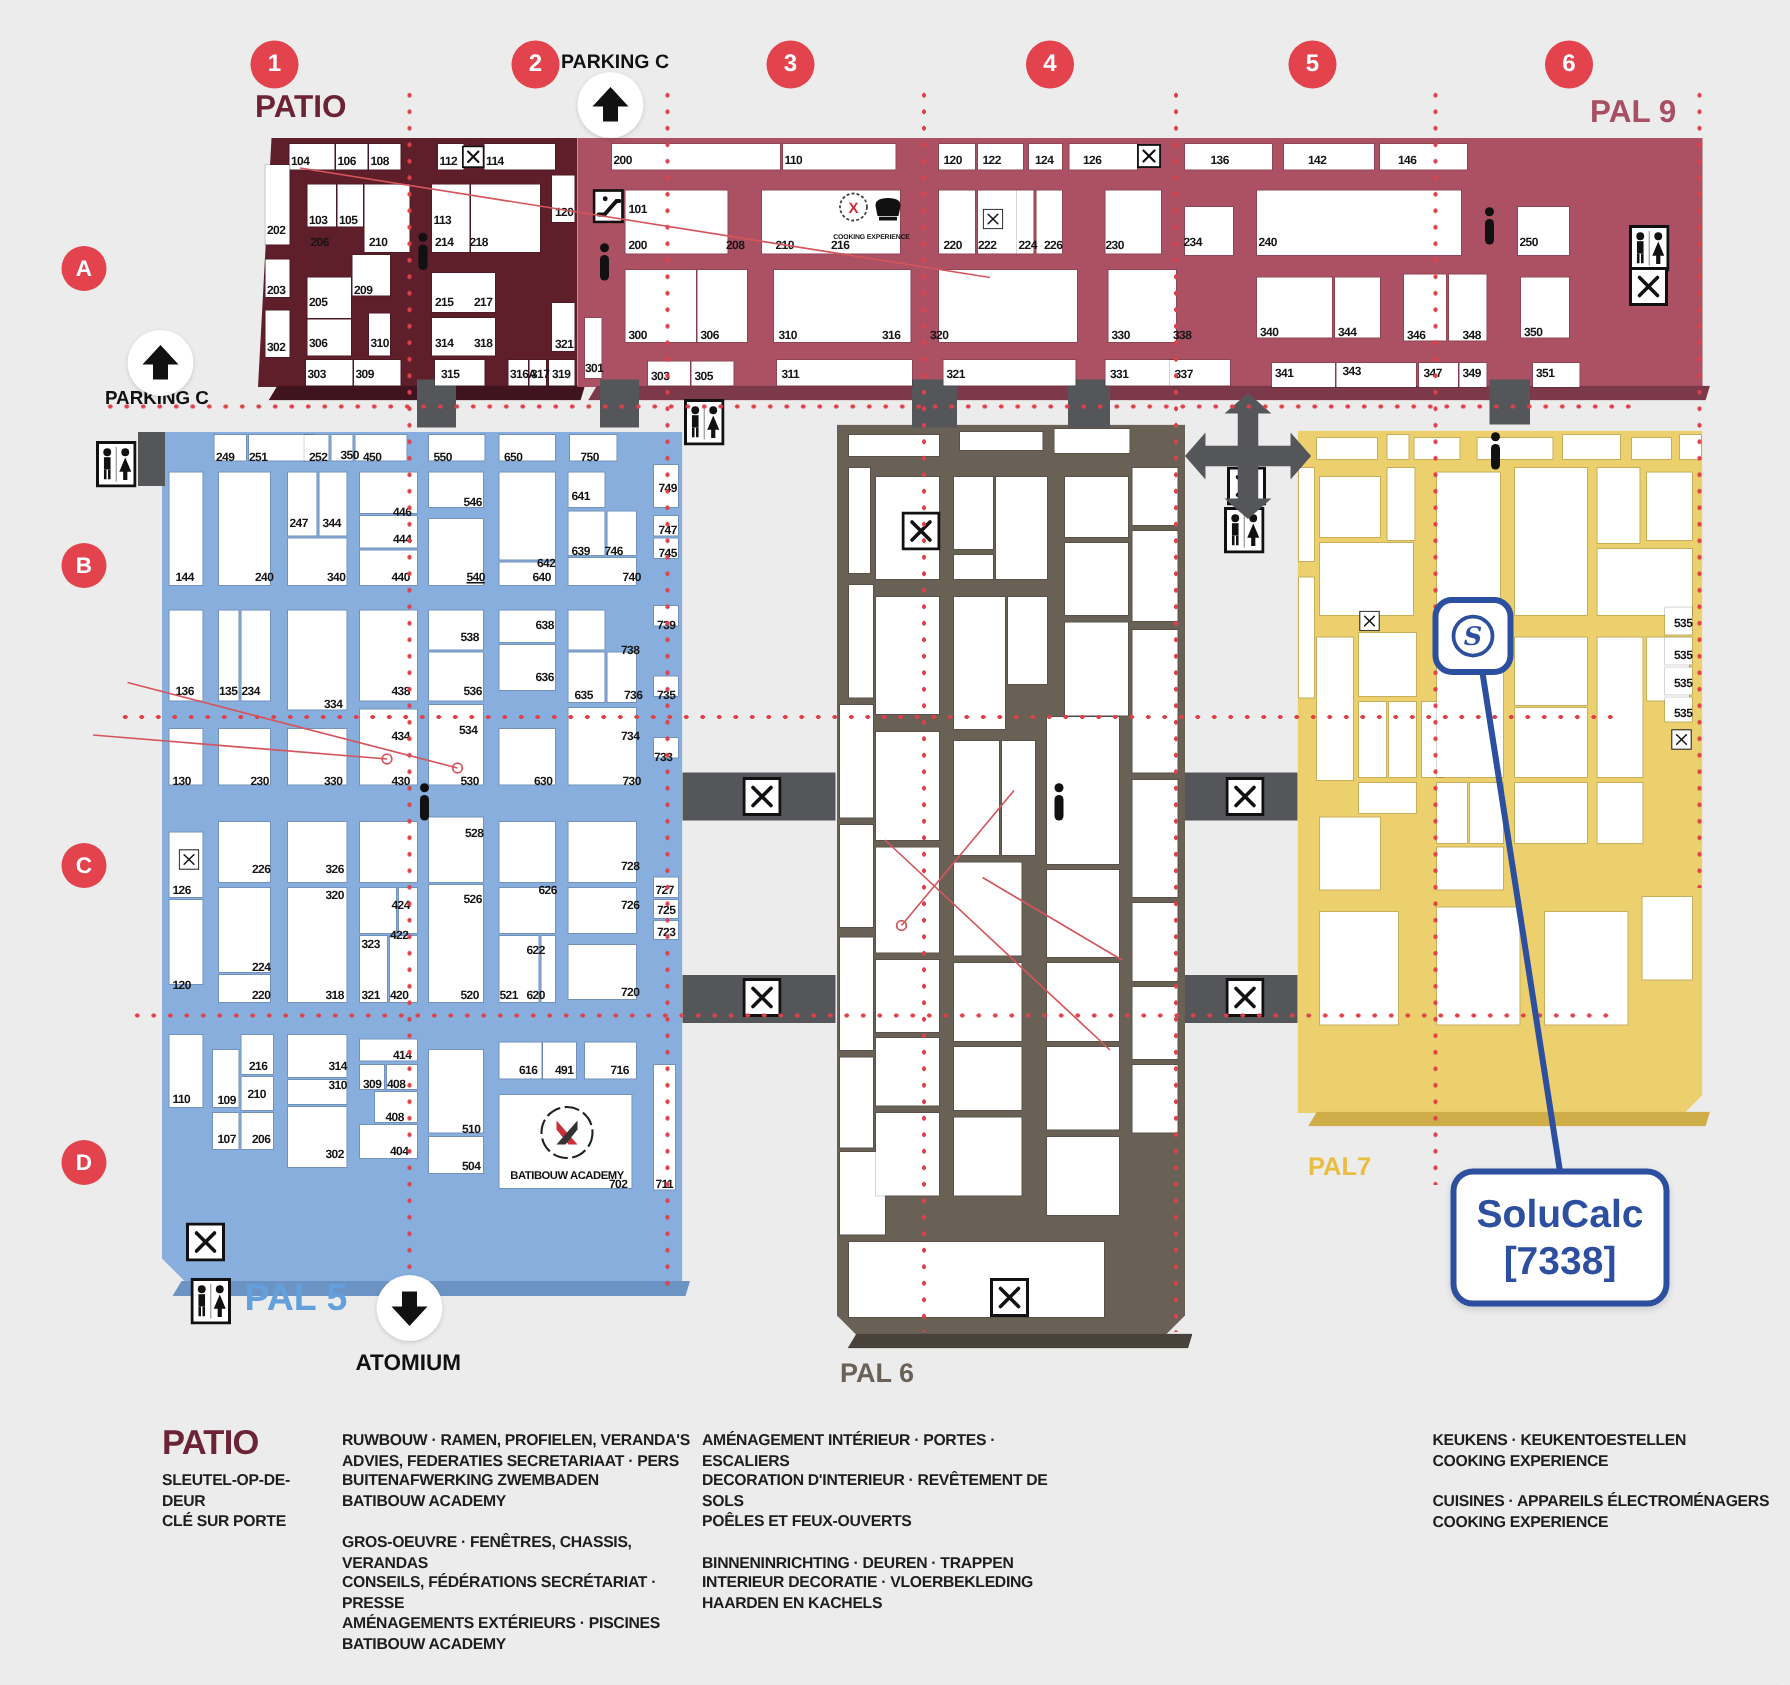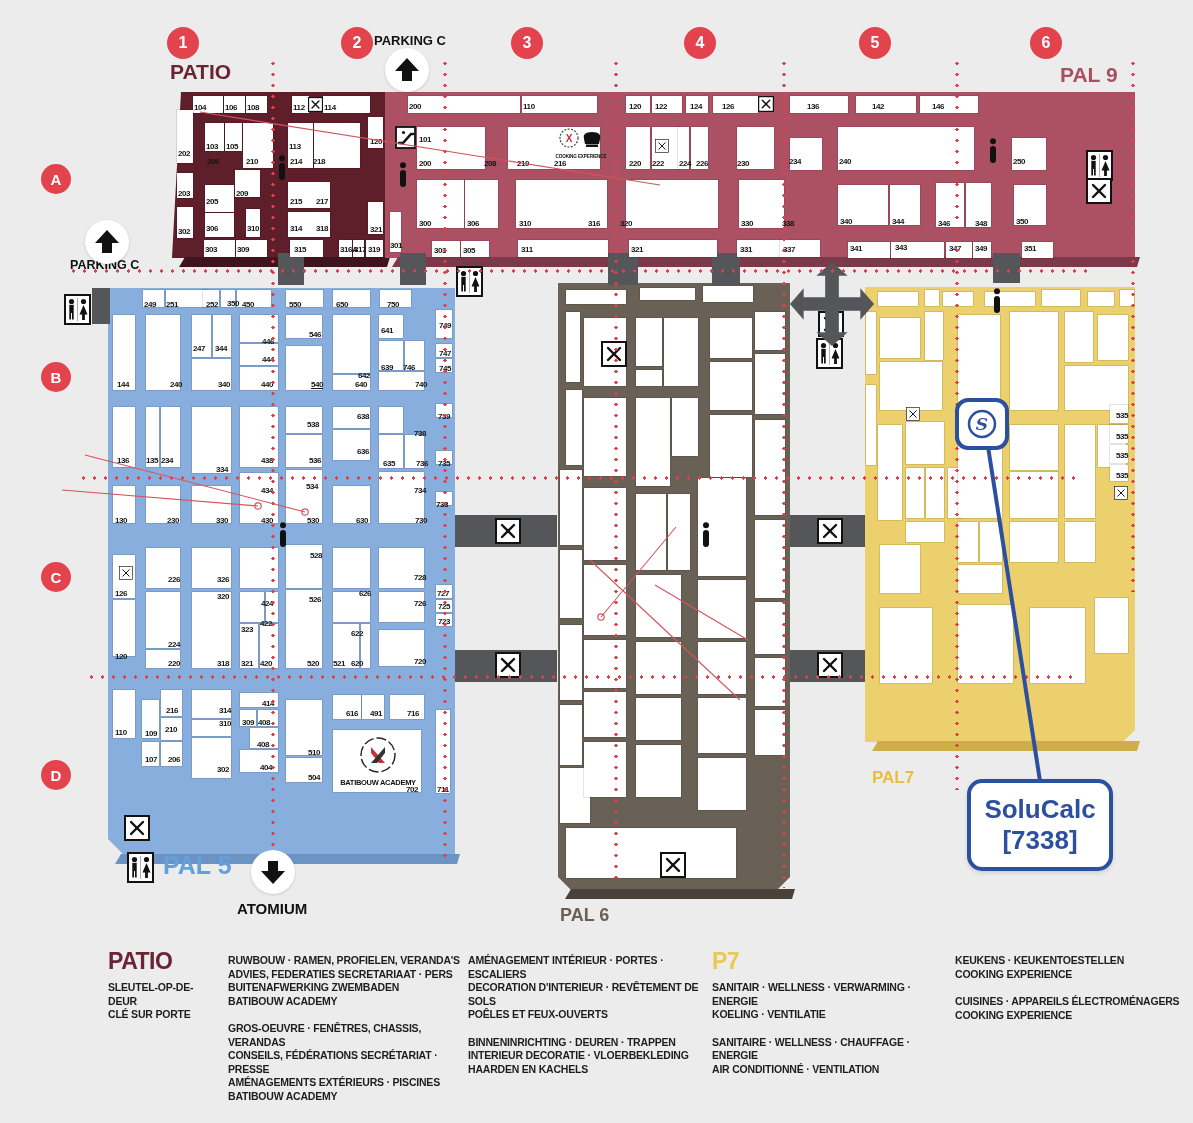--- a/index.html
+++ b/index.html
@@ -751,26 +751,19 @@
 BATIBOUW ACADEMY</div>
     </div>
     <div class="legend-col" style="left: 468px; top: 948px; width: 232px;">
       <div class="legend-body">AMÉNAGEMENT INTÉRIEUR · PORTES · ESCALIERS
 DECORATION D'INTERIEUR · REVÊTEMENT DE SOLS
 POÊLES ET FEUX-OUVERTS</div>
       <div class="legend-body">BINNENINRICHTING · DEUREN · TRAPPEN
 INTERIEUR DECORATIE · VLOERBEKLEDING
 HAARDEN EN KACHELS</div>
     </div>
-    <div class="legend-col" style="left: 712px; top: 948px; width: 228px;">
-      <div class="legend-title" style="color: rgb(233, 201, 79);">P7</div>
-      <div class="legend-body">SANITAIR · WELLNESS · VERWARMING · ENERGIE
-KOELING · VENTILATIE</div>
-      <div class="legend-body">SANITAIRE · WELLNESS · CHAUFFAGE · ENERGIE
-AIR CONDITIONNÉ · VENTILATION</div>
-    </div>
     <div class="legend-col" style="left: 955px; top: 948px; width: 228px;">
       <div class="legend-body">KEUKENS · KEUKENTOESTELLEN
 COOKING EXPERIENCE</div>
       <div class="legend-body">CUISINES · APPAREILS ÉLECTROMÉNAGERS
 COOKING EXPERIENCE</div>
     </div>
   </div>
 
 </body></html>

